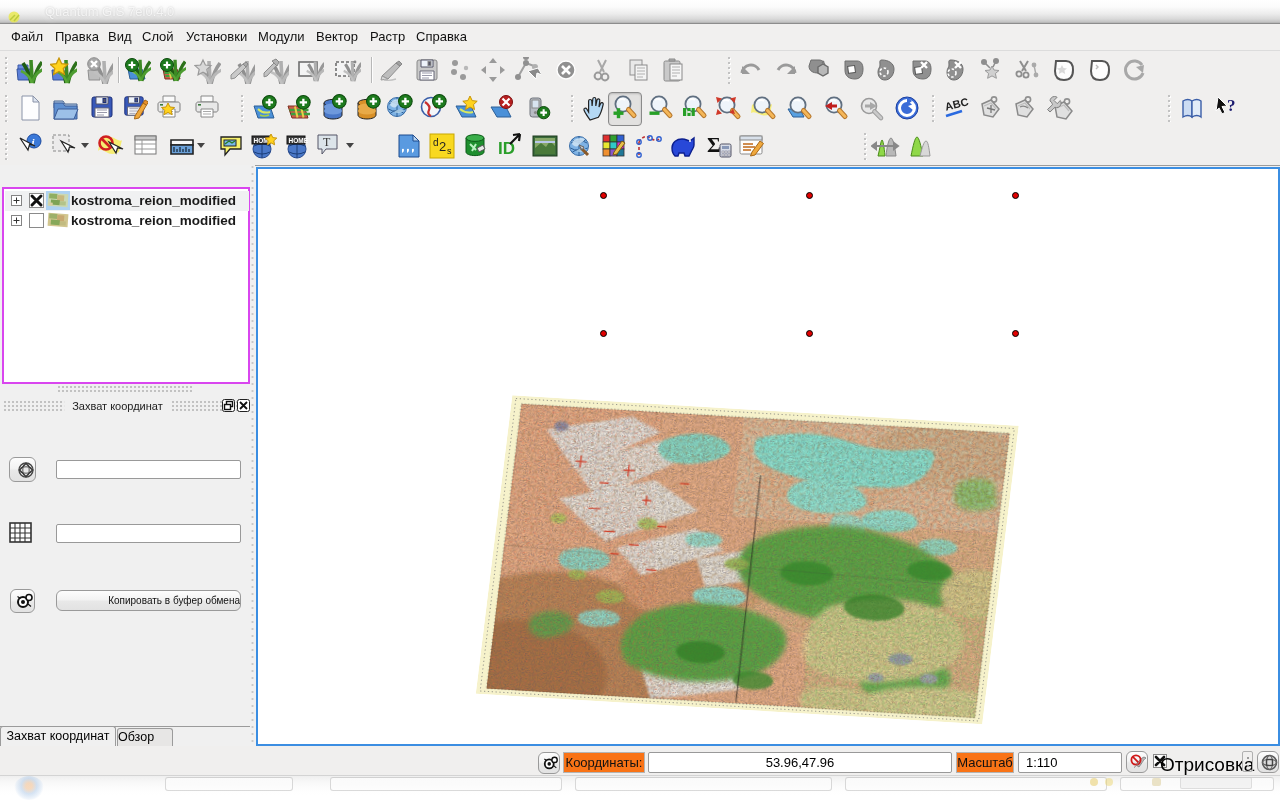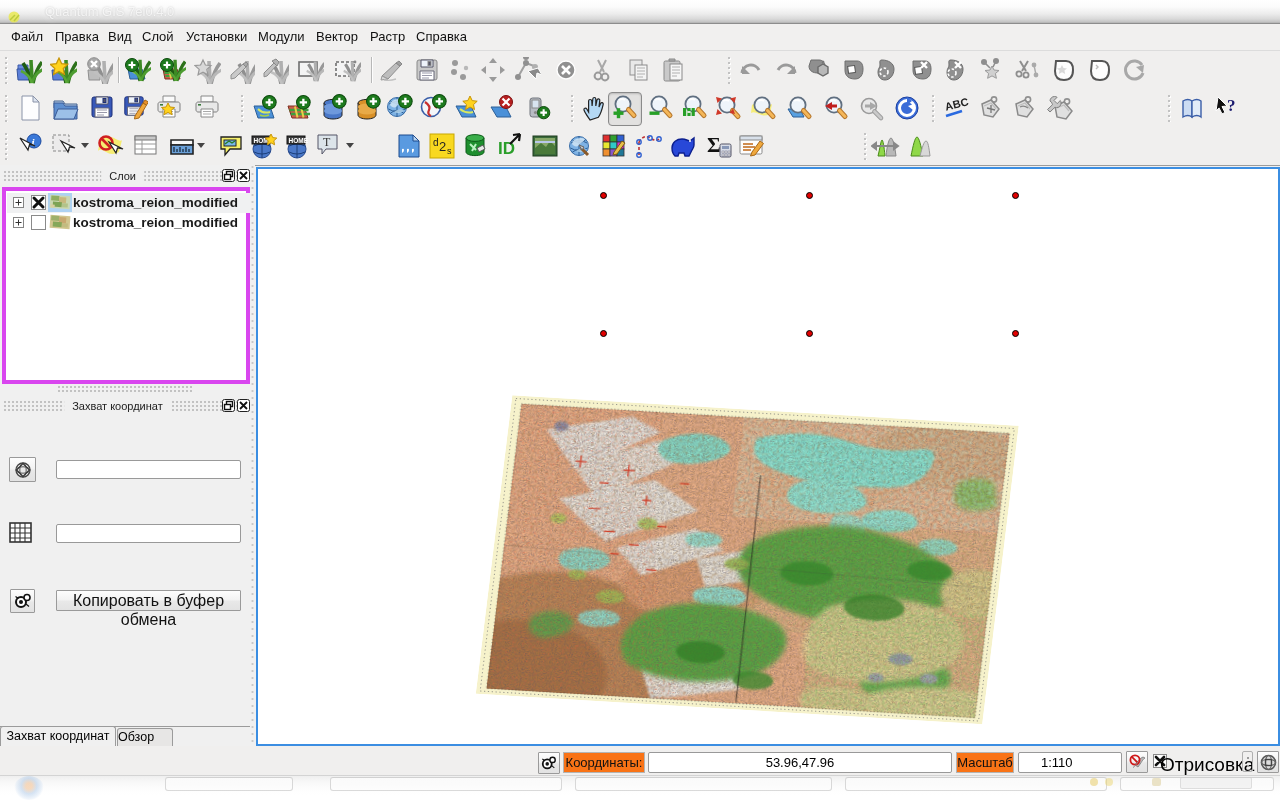--- a/index.html
+++ b/index.html
@@ -18,32 +18,32 @@
  background-image:radial-gradient(circle at 2px 2px,#c2c2c2 1.1px,rgba(0,0,0,0) 1.3px),radial-gradient(circle at 2px 2px,#ffffff 1.1px,rgba(0,0,0,0) 1.3px);
  background-size:5px 5px,5px 5px;background-position:0 0,1px 1px}
 .sep{position:absolute;top:6px;width:1px;height:26px;background:#b8b8b8;border-right:1px solid #fdfdfd}
 .ic{position:absolute}
 #dock{left:0;top:165px;width:255px;height:581px;background:#f0f0f0}
 .dkt{position:absolute;left:2px;width:248px;height:18px;font-size:11px;color:#222}
 .dkt .dots{position:absolute;left:2px;top:3px;width:244px;height:12px;
  background-image:radial-gradient(circle at 1.2px 1.2px,#c2c2c2 1px,rgba(0,0,0,0) 1.2px);background-size:4px 4px}
 .dkt .lbl{position:absolute;top:1px;left:50%;transform:translateX(-58%);background:#f0f0f0;padding:1px 8px;white-space:nowrap}
 .dkt svg{position:absolute;top:1px}
-#layerlist{position:absolute;left:2px;top:22px;width:248px;height:197px;background:#fff;border:4px solid #d946ef;box-sizing:border-box}
+#layerlist{position:absolute;left:2px;top:22px;width:248px;height:197px;background:#fff;border:2px solid #d946ef;box-sizing:border-box}
 .lrow{position:absolute;left:1px;width:244px;height:20px;font-weight:bold;font-size:13.5px;color:#1a1a1a}
 .lrow .nm{position:absolute;left:66px;top:2px}
 #statusbar{left:0;top:746px;width:1280px;height:29px;background:#f0efee}
 #taskbar{left:0;top:775px;width:1280px;height:25px;
  background:linear-gradient(#b8b8b8 0,#efefef 1px,#f7f7f7 25%,#fdfdfd 55%,#ffffff 80%)}
 .tbtn{position:absolute;top:2px;height:12px;border-radius:3px;border:1px solid rgba(150,150,150,.35);
  background:linear-gradient(rgba(255,255,255,.7),rgba(255,255,255,0))}
 .inp{position:absolute;background:#fff;border:1px solid #999;border-radius:2px;box-sizing:border-box}
 .btn{position:absolute;background:linear-gradient(#fdfdfd,#f3f3f3 45%,#e8e8e8 55%,#e2e2e2);
- border:1px solid #9a9a9a;border-radius:1px;box-sizing:border-box;font-size:16px;color:#111;
- text-align:center}
+ border:1px solid #9a9a9a;border-radius:6px;box-sizing:border-box;font-size:10px;color:#111;
+ text-align:right}
 .sbox{position:absolute;border:1px solid #b4b4b4;box-sizing:border-box;font-size:13px;color:#111;background:#f97316}
 #canvas{left:256px;top:167px;width:1024px;height:579px;border:2px solid #3b8ee2;background:#fff;box-sizing:border-box}
 .dot{position:absolute;width:7px;height:7px;border-radius:50%;background:#e10000;border:1.5px solid #000;box-sizing:border-box}
 #mapwarp{left:0;top:0;width:500px;height:300px;transform-origin:0 0;
  transform:matrix(1.013,0.061,-0.12167,0.995,512.25,395.25)}
 </style></head>
 <body>
 <svg width="0" height="0" style="position:absolute">
     <defs>
 <g id="grs">
@@ -721,33 +721,20 @@
           <ellipse cx="215" cy="245" rx="24" ry="11" fill="#317e26"></ellipse>
           <ellipse cx="270" cy="270" rx="20" ry="9" fill="#35862a"></ellipse>
         </g>
 <path d="M253 65 L256 293" stroke="#1a1a1a" stroke-width="0.8" opacity="0.85"></path>
 <path d="M10 150 L492 164" stroke="#444" stroke-width="0.5" opacity="0.4"></path>
 </g>
 <rect x="10" y="8" width="482" height="286" fill="none" stroke="#333" stroke-width="0.7" stroke-dasharray="1 2.4"></rect>
 </svg>
 </div>
 <div id="dock" class="abs">
- <div class="dkt" style="top:3px">
-  <div class="dots"></div>
-      <span class="lbl">Слои</span>
-  <svg style="left:220px" width="13" height="13" viewBox="0 0 13 13">
-        <rect x="0.5" y="0.5" width="12" height="12" rx="2" fill="#fff" stroke="#222"></rect>
-        <rect x="4.5" y="2.5" width="6" height="5" fill="#fff" stroke="#111" stroke-width="1.4"></rect>
-        <rect x="2.5" y="5.5" width="6" height="5" fill="#fff" stroke="#111" stroke-width="1.4"></rect>
-      </svg>
-  <svg style="left:235px" width="13" height="13" viewBox="0 0 13 13">
-        <rect x="0.5" y="0.5" width="12" height="12" rx="2" fill="#fff" stroke="#222"></rect>
-        <path d="M3 3L10 10M10 3L3 10" stroke="#111" stroke-width="1.8"></path>
-      </svg>
- </div>
  <div id="layerlist">
   <div class="lrow" style="top:2px;background:#f0f1f2">
    <svg class="ic" style="left:6px;top:4px" width="11" height="11" viewBox="0 0 11 11">
           <rect x="0.5" y="0.5" width="10" height="10" fill="#fff" stroke="#848484"></rect>
           <path d="M2.5 5.5h6M5.5 2.5v6" stroke="#333" stroke-width="1"></path>
         </svg>
    <svg class="ic" style="left:24px;top:2px" width="15" height="15" viewBox="0 0 15 15">
           <rect x="0.5" y="0.5" width="14" height="14" fill="#fff" stroke="#8a8a8a"></rect>
           <path d="M3 3L12 12M12 3L3 12" stroke="#111" stroke-width="3" stroke-linecap="round"></path>
         </svg>
@@ -831,21 +818,21 @@
   <svg style="margin-top:2px" width="16" height="16" viewBox="0 0 18 18">
         <circle cx="7" cy="10" r="5" fill="#fff" stroke="#111" stroke-width="2"></circle>
         <circle cx="7" cy="10" r="2" fill="#111"></circle>
         <circle cx="13" cy="5.5" r="3" fill="#fff" stroke="#111" stroke-width="1.6"></circle>
         <path d="M1.5 4.5l3 2M12 12l3 2.5" stroke="#111" stroke-width="1.2"></path>
       </svg>
  </div>
  <div class="sbox" style="left:563px;top:6px;width:82px;height:21px;line-height:19px;text-align:center">Координаты:</div>
  <div class="inp" style="left:648px;top:6px;width:304px;height:21px;font-size:13px;text-align:center;line-height:19px">53.96,47.96</div>
  <div class="sbox" style="left:956px;top:6px;width:58px;height:21px;line-height:19px;text-align:center">Масштаб</div>
- <div class="inp" style="left:1018px;top:6px;width:104px;height:21px;font-size:13px;line-height:19px;padding-left:22px">1:110</div>
+ <div class="inp" style="left:1018px;top:6px;width:104px;height:21px;font-size:13px;line-height:19px;padding-left:7px">1:110</div>
  <div class="btn" style="left:1126px;top:5px;width:22px;height:22px">
   <svg style="margin-top:2px" width="17" height="17" viewBox="0 0 17 17">
         <path d="M9 13C12 9 14 5 16 4l-2-1c-3 1-6 5-8 8z" fill="#b8b8b8" stroke="#777" stroke-width=".8"></path>
         <circle cx="6" cy="6" r="4.6" fill="none" stroke="#d01818" stroke-width="1.8"></circle>
         <path d="M2.9 2.9L9.1 9.1" stroke="#d01818" stroke-width="1.8"></path>
         <path d="M4 13.5c2-1 4-4 5-6" fill="none" stroke="#888" stroke-width="1"></path>
       </svg>
  </div>
  <svg class="ic" style="left:1153px;top:8px" width="14" height="14" viewBox="0 0 14 14">
       <rect x="0.5" y="0.5" width="13" height="13" fill="#fff" stroke="#8a8a8a"></rect>

